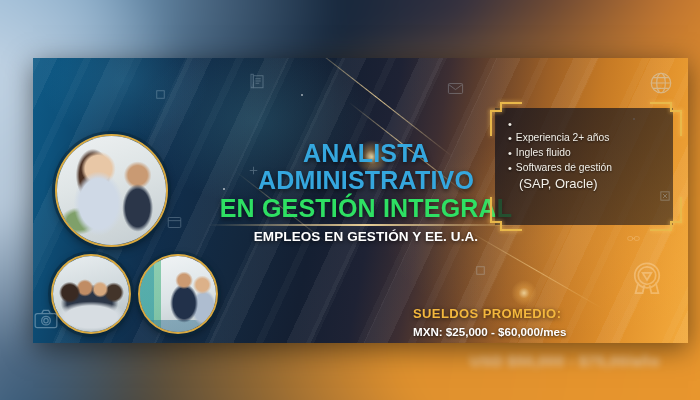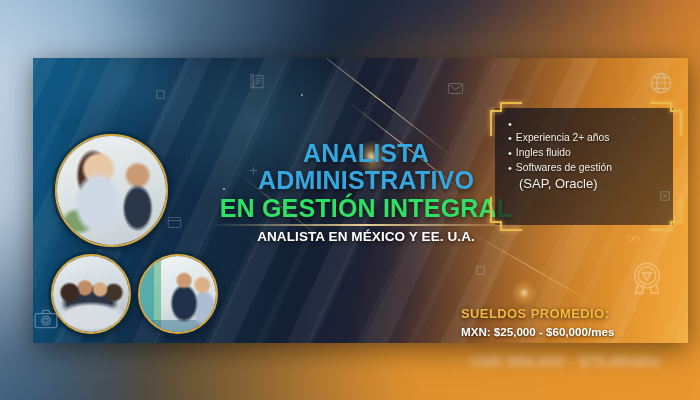--- a/index.html
+++ b/index.html
@@ -137,21 +137,21 @@
   .req-item {
     font-size: 10.3px; color: #f2efe8; line-height: 1.42;
     display: flex; gap: 4px; align-items: flex-start;
     text-shadow: 0 1px 2px rgba(0,0,0,.6);
   }
   .req-item .dot { color: #f2efe8; font-size: 11px; line-height: 1.3; }
   .req-sub { font-size: 13px; color: #f2efe8; line-height: 1.42; padding-left: 11px;
     text-shadow: 0 1px 2px rgba(0,0,0,.6); }
 
   
-  #salary { position: absolute; left: 380px; top: 248px; margin-left: 48px; }
+  #salary { position: absolute; left: 380px; top: 248px; }
   #salary-title {
     font-size: 13px; font-weight: 700; color: #f3b73d;
     letter-spacing: .4px; text-shadow: 0 1px 4px rgba(0,0,0,.7);
     margin-bottom: 3px;
   }
   .salary-line {
     font-size: 11.6px; font-weight: 700; color: #ffffff;
     line-height: 1.34; text-shadow: 0 1px 3px rgba(0,0,0,.75);
   }
 
@@ -225,21 +225,21 @@
         linear-gradient(90deg, rgba(45,150,170,.55) 14% 19%, rgba(0,0,0,0) 19%),
         linear-gradient(90deg, rgba(60,175,120,.55) 23% 28%, rgba(0,0,0,0) 28%),
         linear-gradient(165deg, #f2f5f6 0%, #dbe3e6 55%, #bcc6ca 100%);"></div>
   </div>
 
   <div id="headline">
     <div id="title-1">ANALISTA ADMINISTRATIVO</div>
     <div id="title-2">EN GESTIÓN INTEGRAL</div>
     <div id="subtitle-wrap">
       <div id="subtitle-rule"></div>
-      <div id="subtitle">ANALISTA EN MÉXICO Y EE. U.A.</div>
+      <div id="subtitle">EMPLEOS EN GESTIÓN Y EE. U.A.</div>
     </div>
   </div>
 
   <div id="req-box">
     <div class="bracket" style="left:-5px; top:-6px; width:32px; height:34px;">
       <i style="left:0; top:8px; width:2.2px; height:26px;"></i>
       <i style="left:0; top:8px; width:12px; height:2.2px;"></i>
       <i style="left:10px; top:0; width:22px; height:2.2px;"></i>
       <i style="left:10px; top:0; width:2.2px; height:9px;"></i>
     </div>

